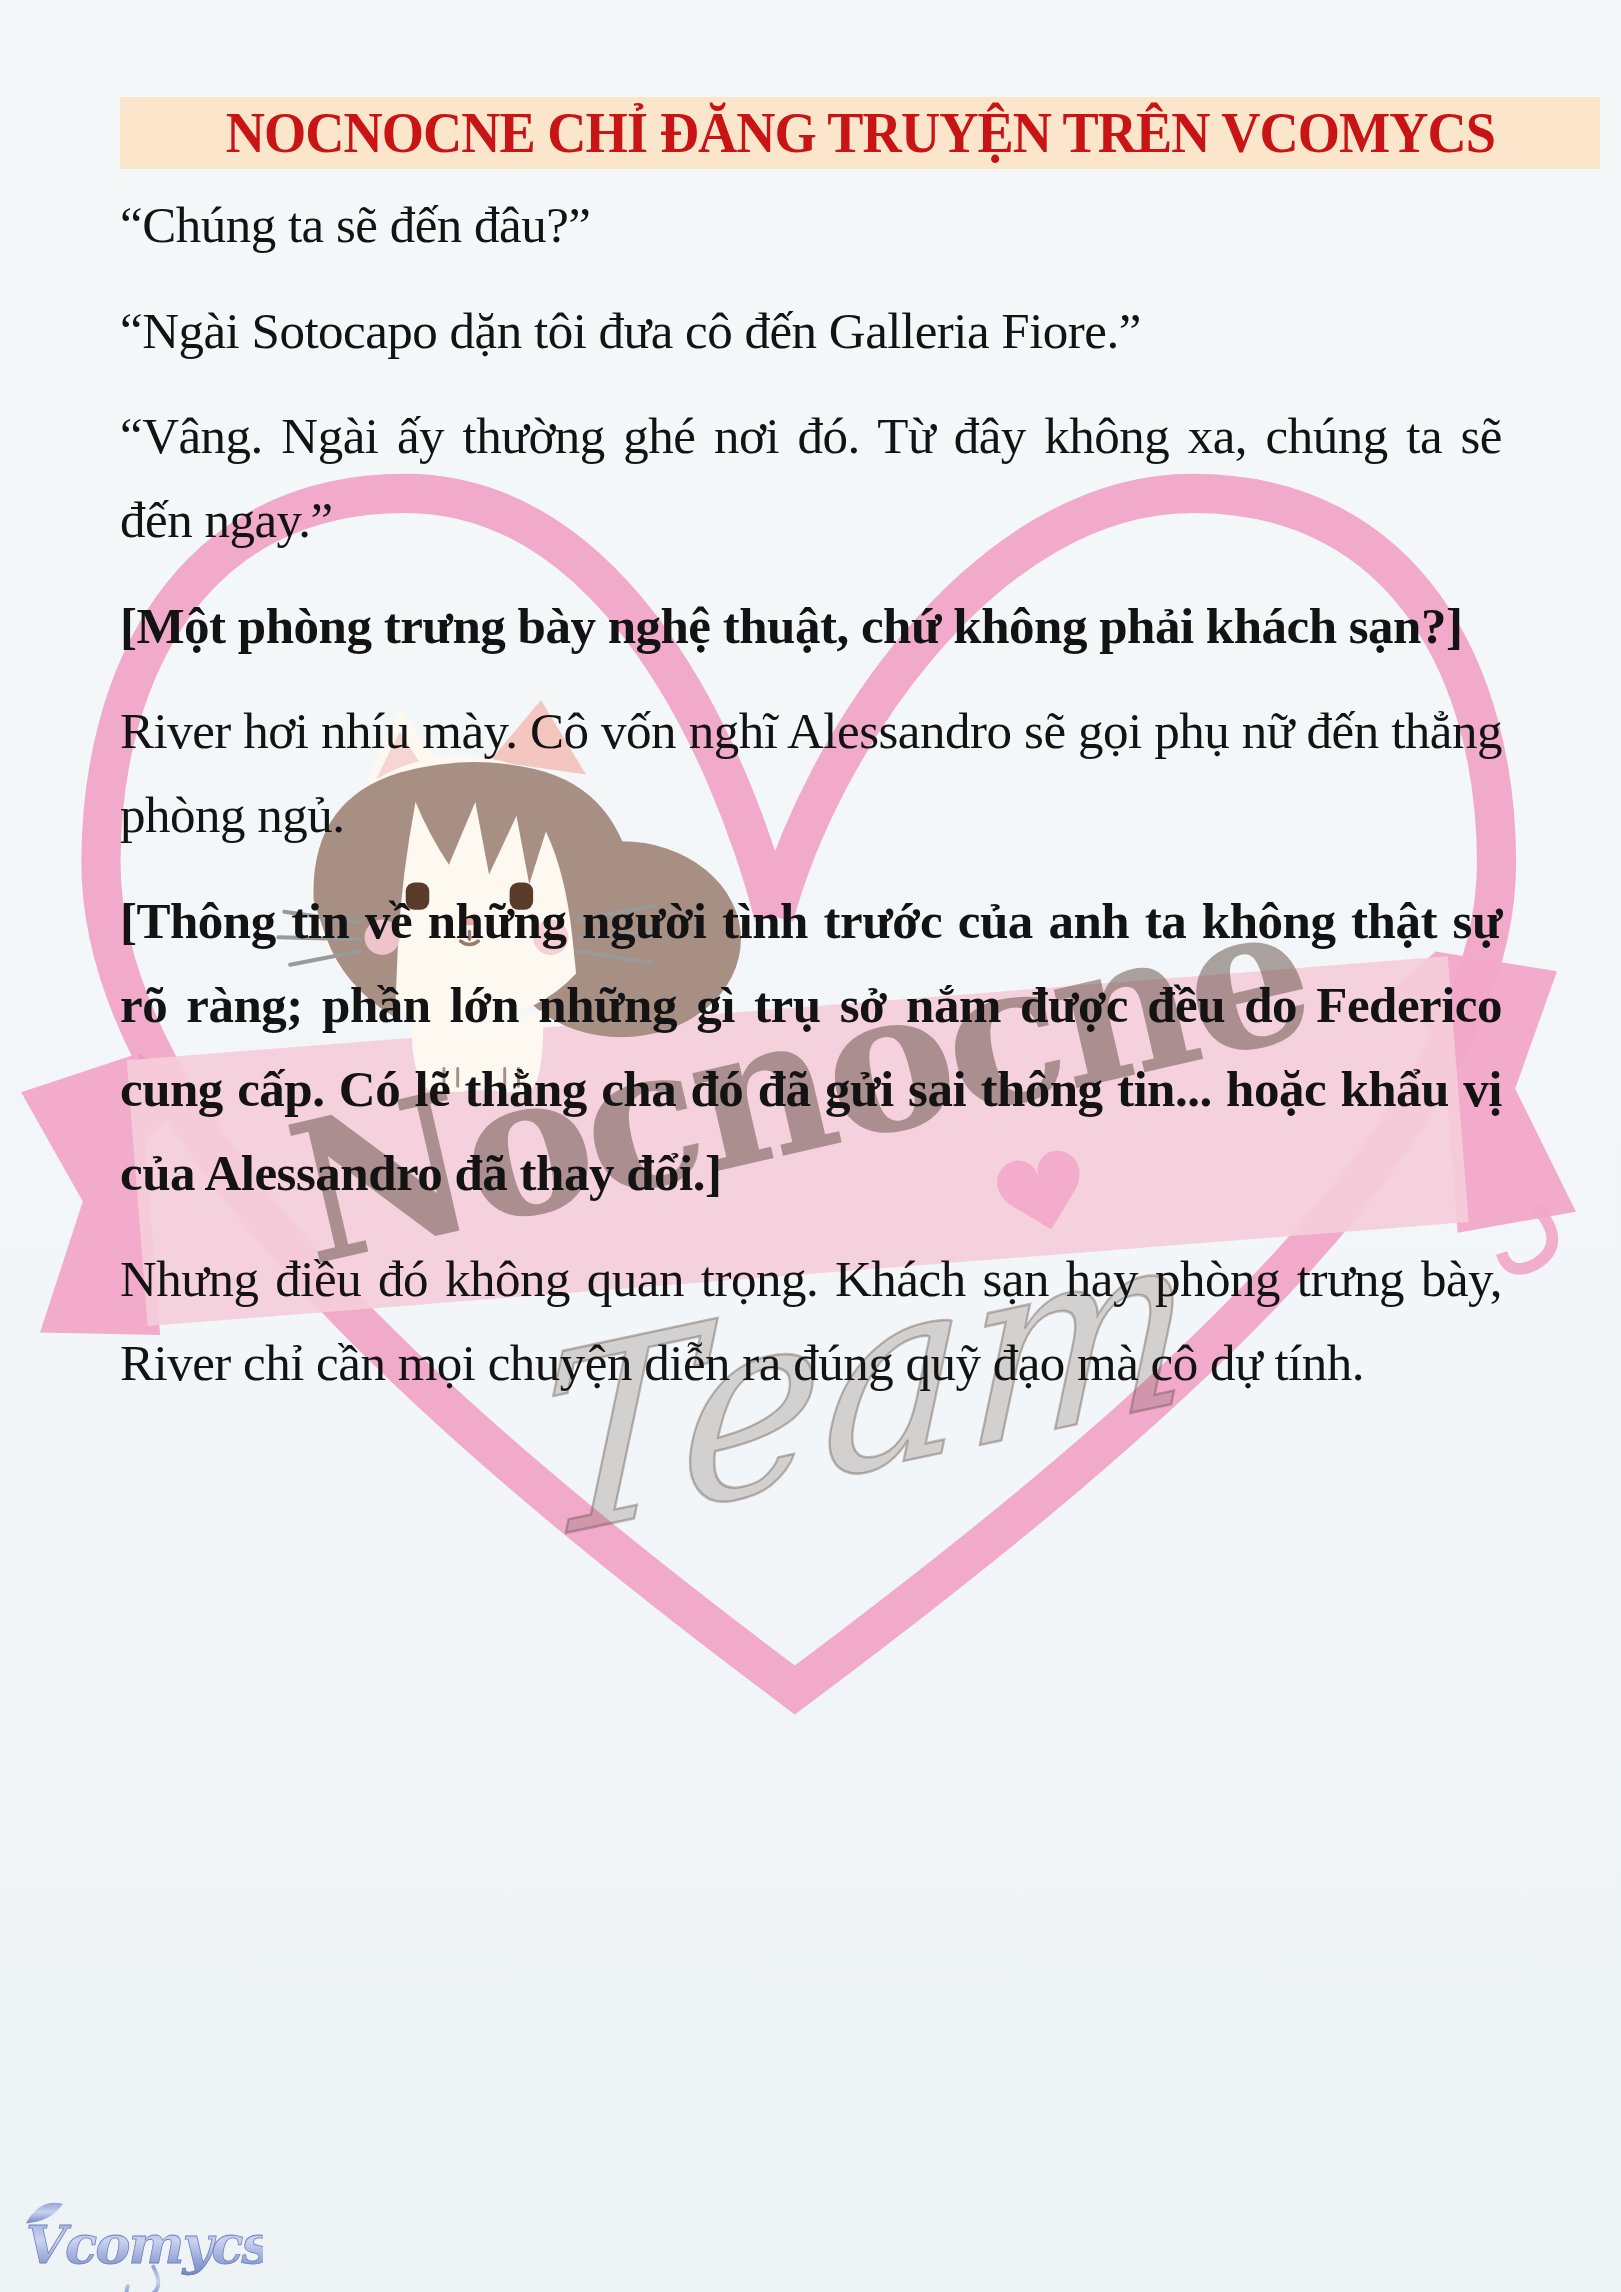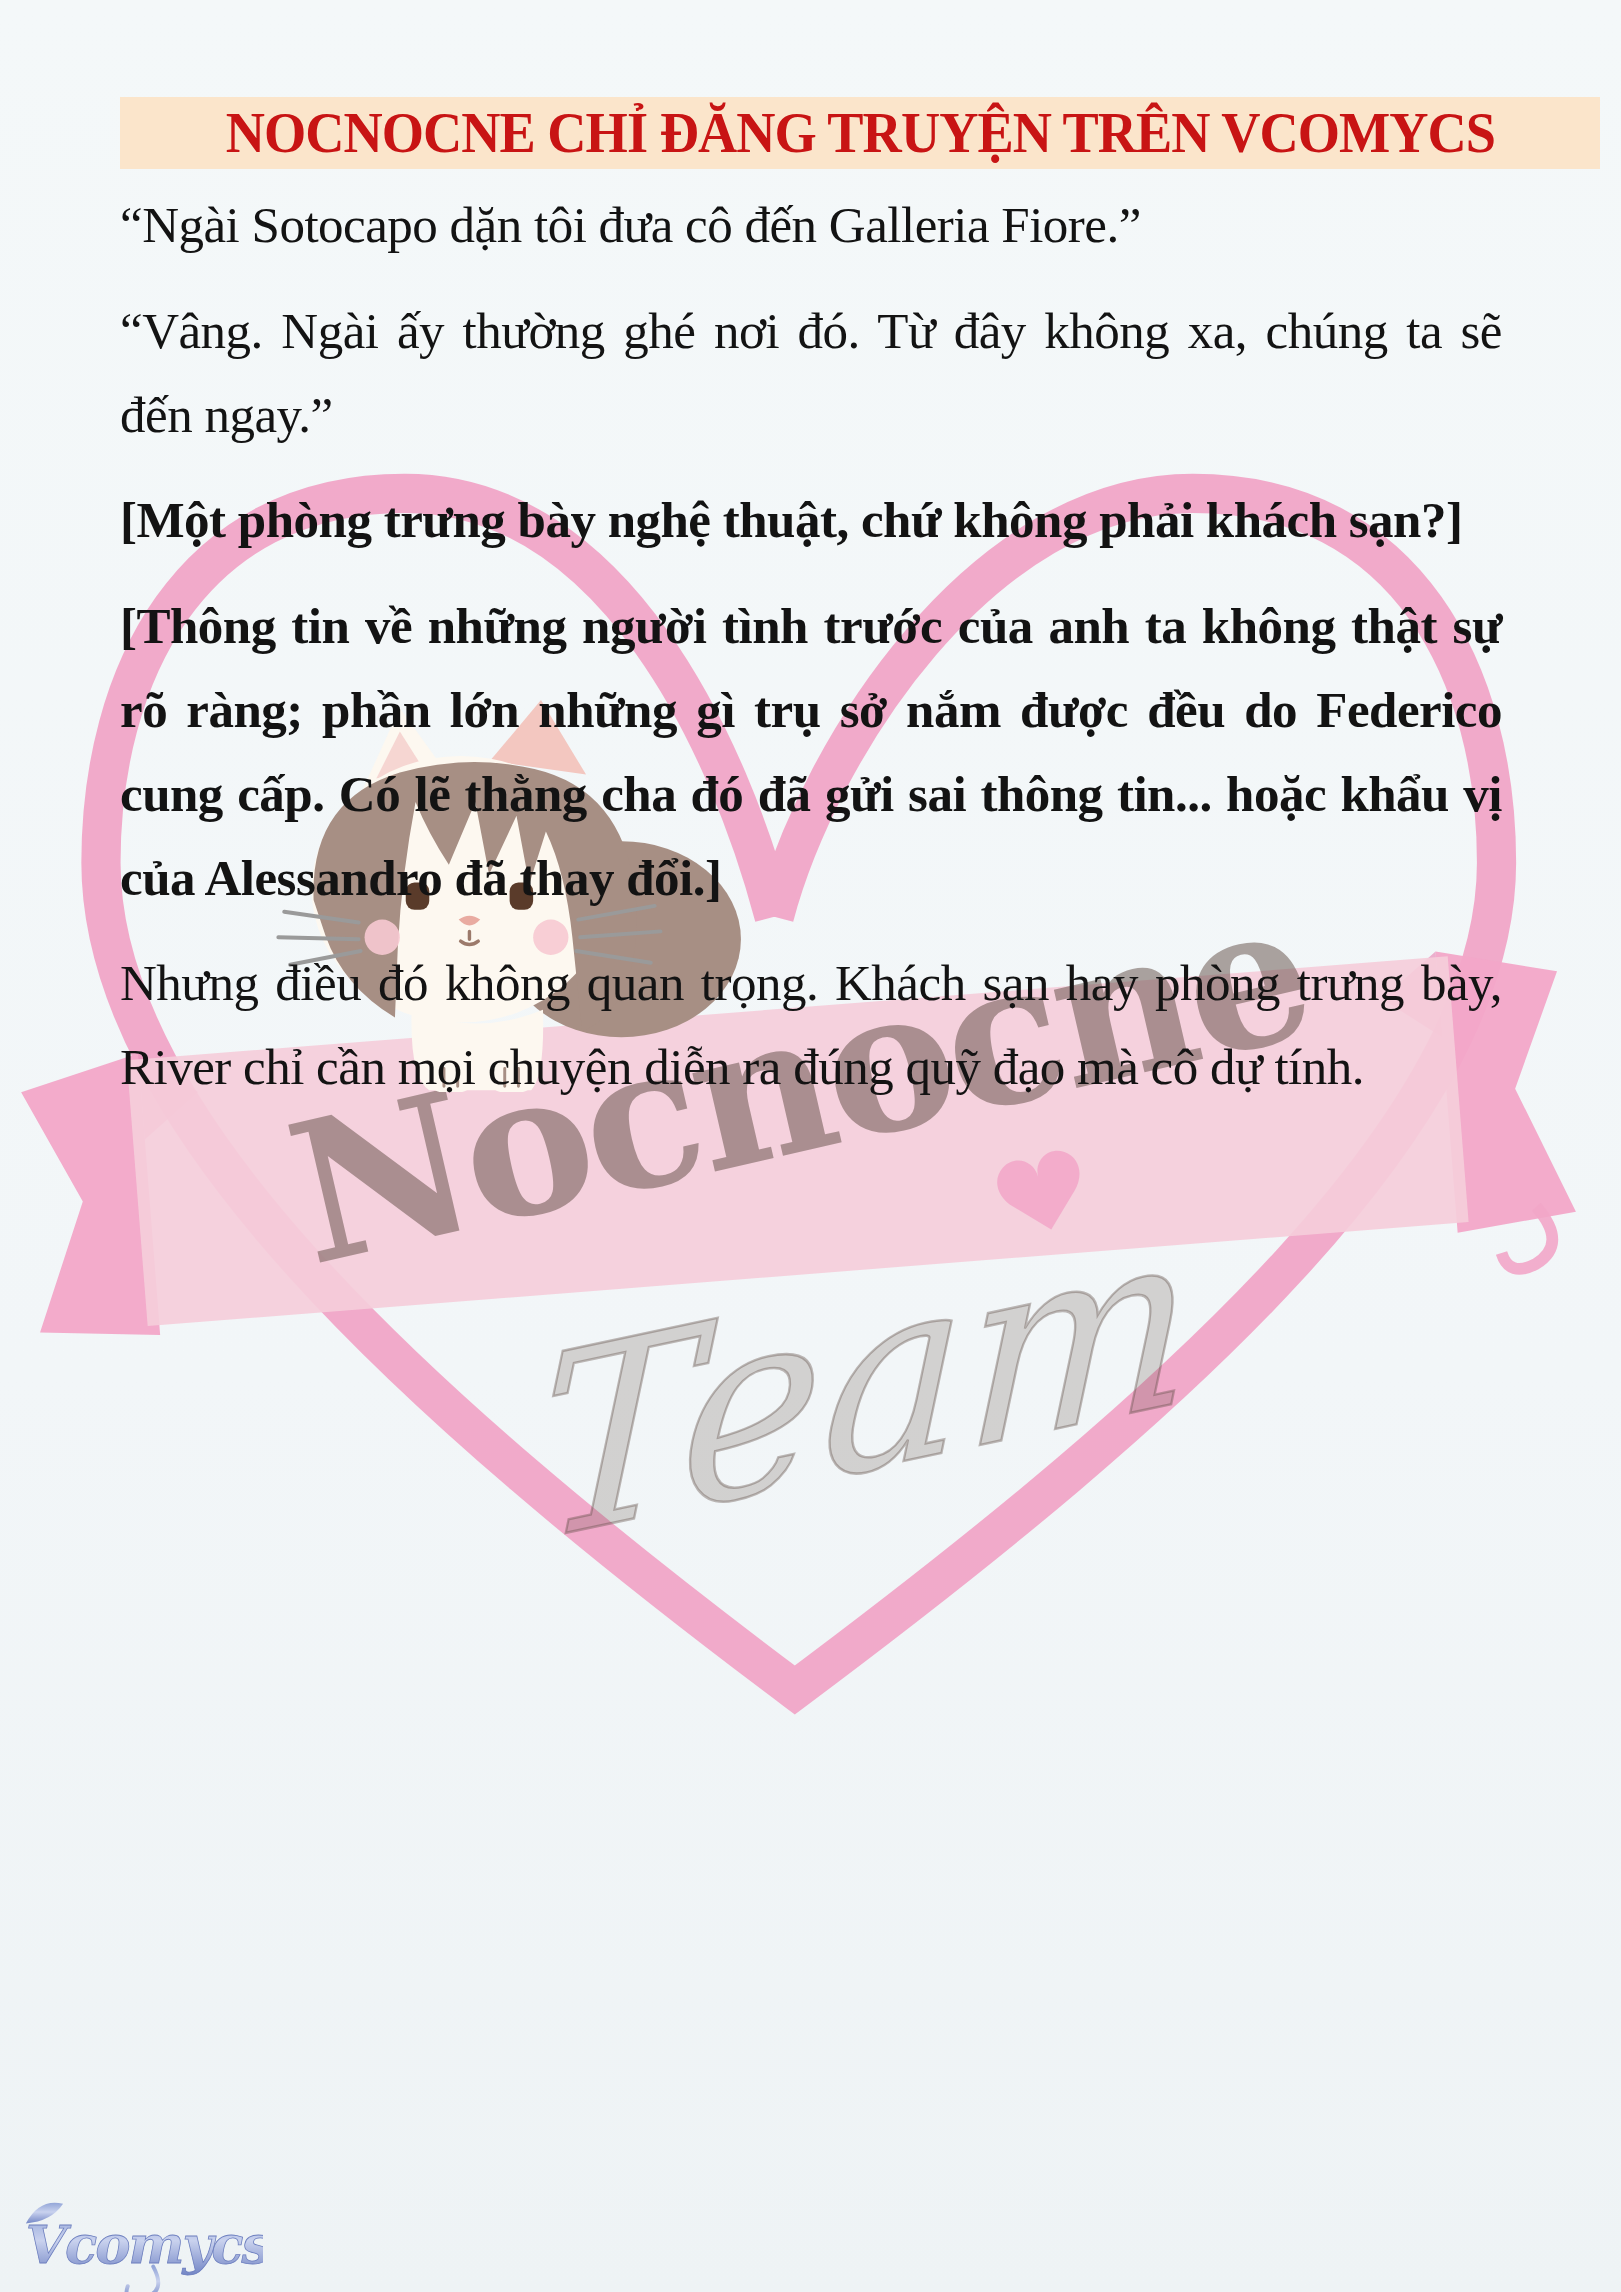--- a/index.html
+++ b/index.html
@@ -100,23 +100,25 @@
       <path d="M 181 390 L 181 408 M 195 390 L 195 408 M 243 390 L 243 408 M 257 390 L 257 408" stroke="#a78f84" stroke-width="3" stroke-linecap="round"></path>
     </g>
   </g>
 </svg>
 
 <div class="header" style="background:#fbe5cb;">
   <span class="header-text" style="color:#c81414;">NOCNOCNE CHỈ ĐĂNG TRUYỆN TRÊN VCOMYCS</span>
 </div>
 
 <div class="content">
+  <p class="para">“Chúng ta sẽ đến đâu?”</p>
   <p class="para">“Ngài Sotocapo dặn tôi đưa cô đến Galleria Fiore.”</p>
   <p class="para">“Vâng. Ngài ấy thường ghé nơi đó. Từ đây không xa, chúng ta sẽ đến ngay.”</p>
   <p class="para italic">[Một phòng trưng bày nghệ thuật, chứ không phải khách sạn?]</p>
+  <p class="para">River hơi nhíu mày. Cô vốn nghĩ Alessandro sẽ gọi phụ nữ đến thẳng phòng ngủ.</p>
   <p class="para italic">[Thông tin về những người tình trước của anh ta không thật sự rõ ràng; phần lớn những gì trụ sở nắm được đều do Federico cung cấp. Có lẽ thằng cha đó đã gửi sai thông tin... hoặc khẩu vị của Alessandro đã thay đổi.]</p>
   <p class="para">Nhưng điều đó không quan trọng. Khách sạn hay phòng trưng bày, River chỉ cần mọi chuyện diễn ra đúng quỹ đạo mà cô dự tính.</p>
 </div>
 
 <svg class="logo" width="245" height="102" viewBox="0 0 250 104">
   <defs>
     <linearGradient id="lg" x1="0" y1="0" x2="0" y2="1">
       <stop offset="0" stop-color="#93a6d8"></stop>
       <stop offset="0.45" stop-color="#c9d2ee"></stop>
       <stop offset="1" stop-color="#7487c6"></stop>

